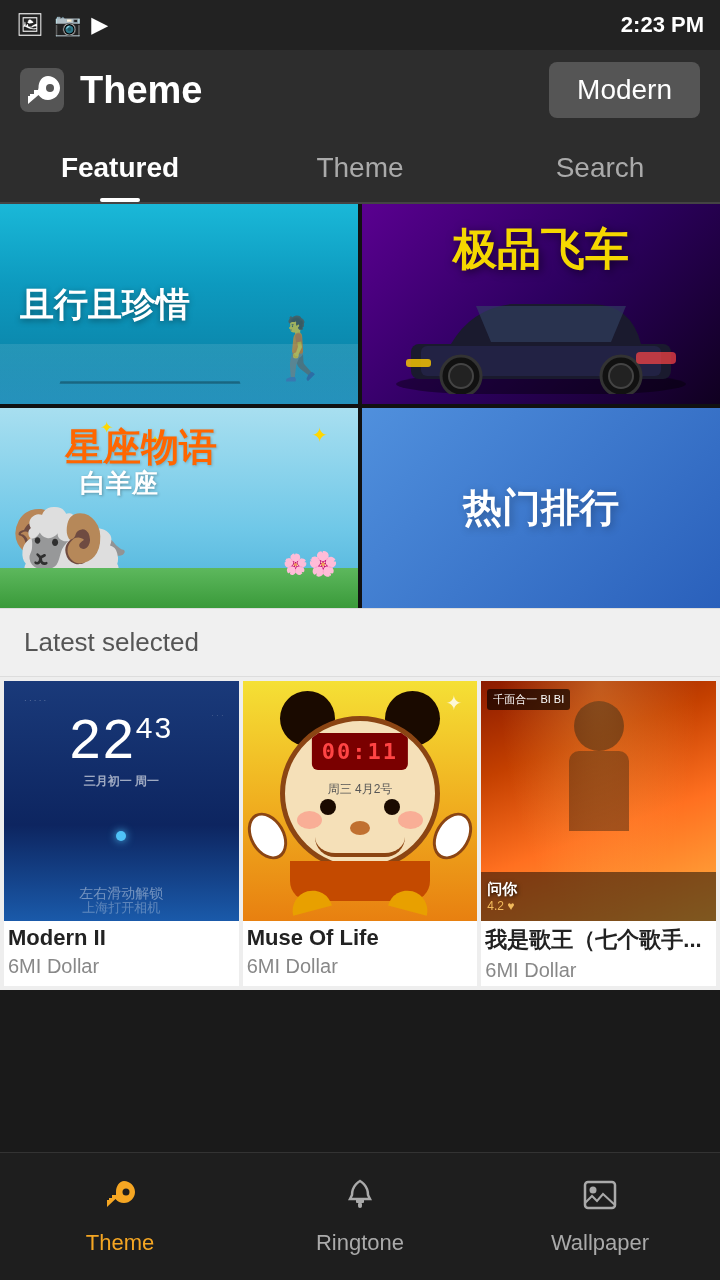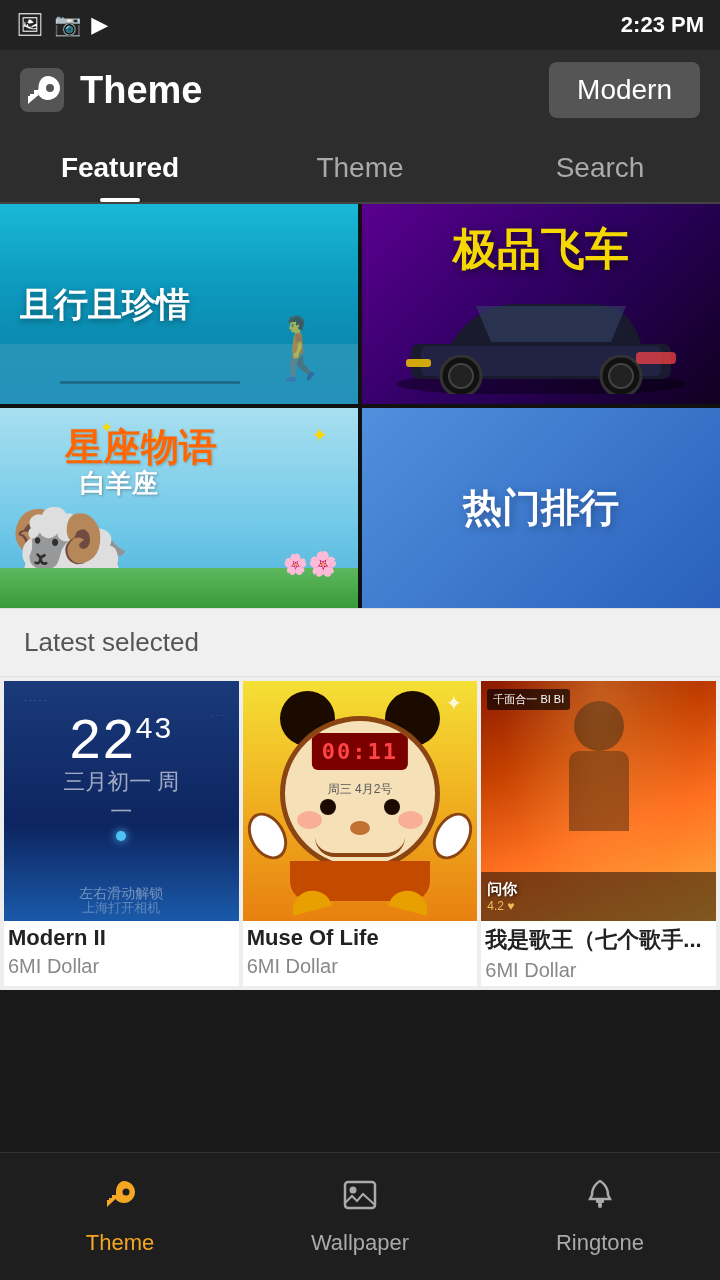--- a/index.html
+++ b/index.html
@@ -336,21 +336,21 @@
       <div class="latest-thumb thumb-1">
         <div style="position:absolute;top:0;left:0;right:0;bottom:0;background:linear-gradient(180deg,#1a3a7a 0%,#0d2560 60%,#1a5aaa 100%);"></div>
 
         <div style="position:absolute;top:15px;left:20px;color:rgba(255,255,255,0.3);font-size:8px;">· · · · ·</div>
         <div style="position:absolute;top:30px;right:15px;color:rgba(255,255,255,0.2);font-size:8px;">· · ·</div>
 
         <div style="position:absolute;top:30px;left:50%;transform:translateX(-50%);text-align:center;">
           <div style="color:white;font-size:56px;font-weight:200;letter-spacing:2px;line-height:1;">
             22<span style="font-size:30px;vertical-align:super;">43</span>
           </div>
-          <div style="color:rgba(255,255,255,0.6);font-size:22px;">三月初一 周一</div>
+          <div style="color:rgba(255,255,255,0.6);font-size:12px;margin-top:6px;font-weight:bold;">三月初一 周一</div>
         </div>
 
         <div style="position:absolute;top:150px;left:50%;transform:translateX(-50%);width:10px;height:10px;background:#4fc3f7;border-radius:50%;box-shadow:0 0 8px #4fc3f7;"></div>
 
         <div style="position:absolute;bottom:18px;left:0;right:0;text-align:center;color:rgba(255,255,255,0.4);font-size:14px;">左右滑动解锁</div>
         <div style="position:absolute;bottom:4px;left:0;right:0;text-align:center;color:rgba(255,255,255,0.3);font-size:13px;">上海打开相机</div>
       </div>
       <div class="latest-info">
         <div class="latest-name">Modern II</div>
         <div class="latest-price">6MI Dollar</div>
@@ -432,35 +432,35 @@
 
 <div class="bottom-nav">
   <div class="nav-item active">
     <span class="nav-icon">
       <svg width="36" height="36" viewBox="0 0 36 36" fill="none">
         <path d="M22 4 C28 4 33 9 33 15 C33 21 28 26 22 26 C18.5 26 15.5 24.5 13.5 22 L5 30 L5 23 L7 23 L7 21 L10 21 L10 18 L14 18 L14 15 C14 9 17.5 4 22 4Z" fill="#f5a623"></path>
         <circle cx="24" cy="15" r="3.5" fill="#1e1e1e"></circle>
       </svg>
     </span>
     <span class="nav-label">Theme</span>
-  </div>
-  <div class="nav-item">
-    <span class="nav-icon">
-      <svg width="36" height="36" viewBox="0 0 36 36" fill="none">
-        <rect x="3" y="5" width="30" height="26" rx="3" stroke="#aaa" stroke-width="2.5" fill="none"></rect>
-        <circle cx="11" cy="13" r="3.5" fill="#aaa"></circle>
-        <path d="M3 26 L10 19 L15 24 L21 17 L33 28" stroke="#aaa" stroke-width="2" fill="none"></path>
-      </svg>
-    </span>
-    <span class="nav-label">Wallpaper</span>
   </div>
   <div class="nav-item">
     <span class="nav-icon">
       <svg width="36" height="36" viewBox="0 0 36 36" fill="none">
         <path d="M18 4 C18 4 10 8 10 18 L8 22 L28 22 L26 18 C26 8 18 4 18 4Z" stroke="#aaa" stroke-width="2.5" fill="none"></path>
         <rect x="14" y="22" width="8" height="4" rx="1" fill="#aaa"></rect>
         <rect x="16" y="26" width="4" height="3" rx="1" fill="#aaa"></rect>
         <circle cx="18" cy="29" r="2" fill="#aaa"></circle>
       </svg>
     </span>
     <span class="nav-label">Ringtone</span>
   </div>
+  <div class="nav-item">
+    <span class="nav-icon">
+      <svg width="36" height="36" viewBox="0 0 36 36" fill="none">
+        <rect x="3" y="5" width="30" height="26" rx="3" stroke="#aaa" stroke-width="2.5" fill="none"></rect>
+        <circle cx="11" cy="13" r="3.5" fill="#aaa"></circle>
+        <path d="M3 26 L10 19 L15 24 L21 17 L33 28" stroke="#aaa" stroke-width="2" fill="none"></path>
+      </svg>
+    </span>
+    <span class="nav-label">Wallpaper</span>
+  </div>
 </div>
 
 </body></html>

